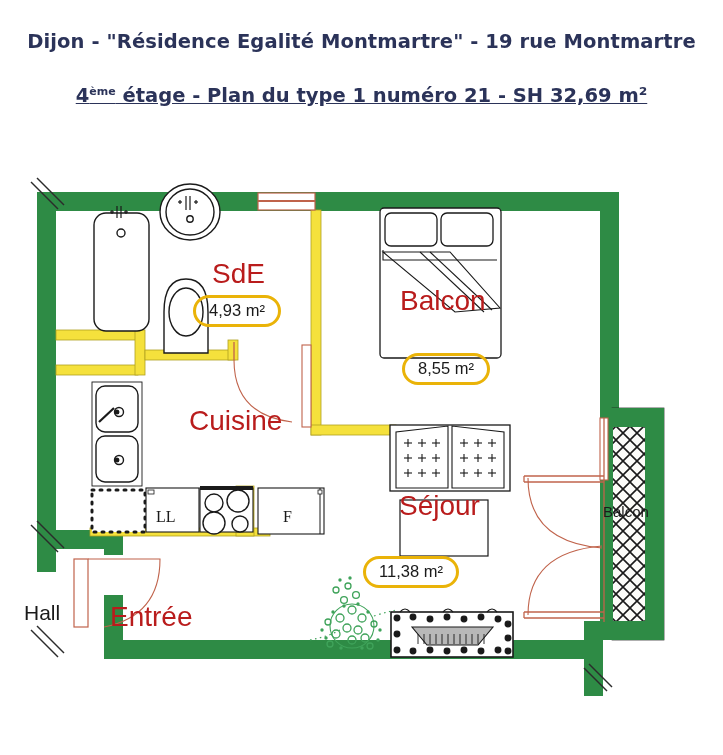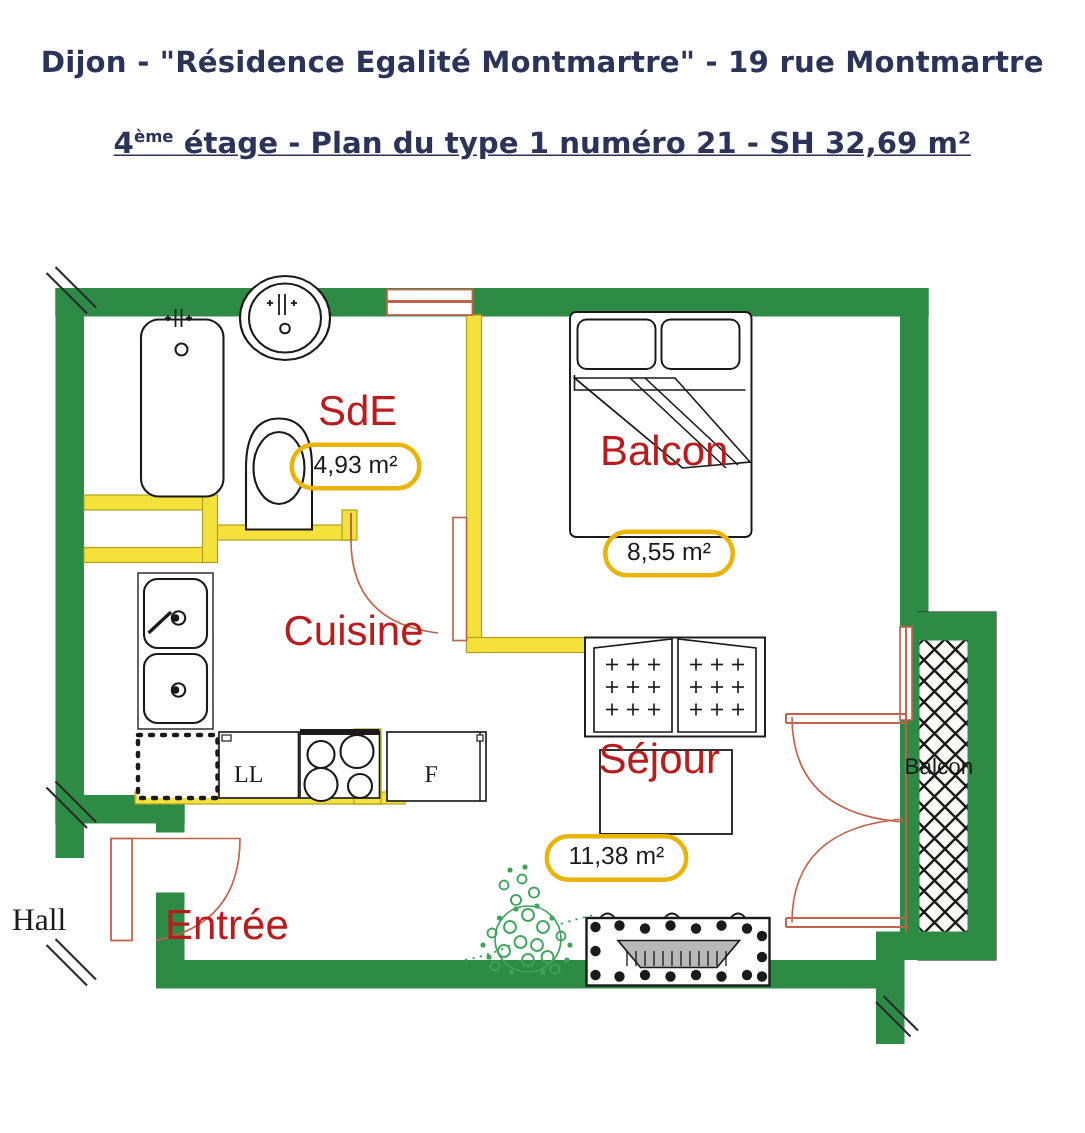--- a/index.html
+++ b/index.html
@@ -73,24 +73,25 @@
     color: #1a1a1a;
     white-space: nowrap;
     border: 3px solid #eab308;
     border-radius: 16px;
     background: transparent;
     padding: 3px 13px 4px 13px;
     text-align: center;
   }
   .plain-label {
     position: absolute;
-    font-family: Liberation Serif, serif;
+    font-family: Liberation Sans, sans-serif;
     font-size: 21px;
     color: #1a1a1a;
     white-space: nowrap;
+    margin-left: 16px;
   }
   .appliance-label {
     position: absolute;
     font-family: Liberation Serif, serif;
     font-size: 16px;
     color: #1a1a1a;
     white-space: nowrap;
   }
   .balcon-name {
     position: absolute;

